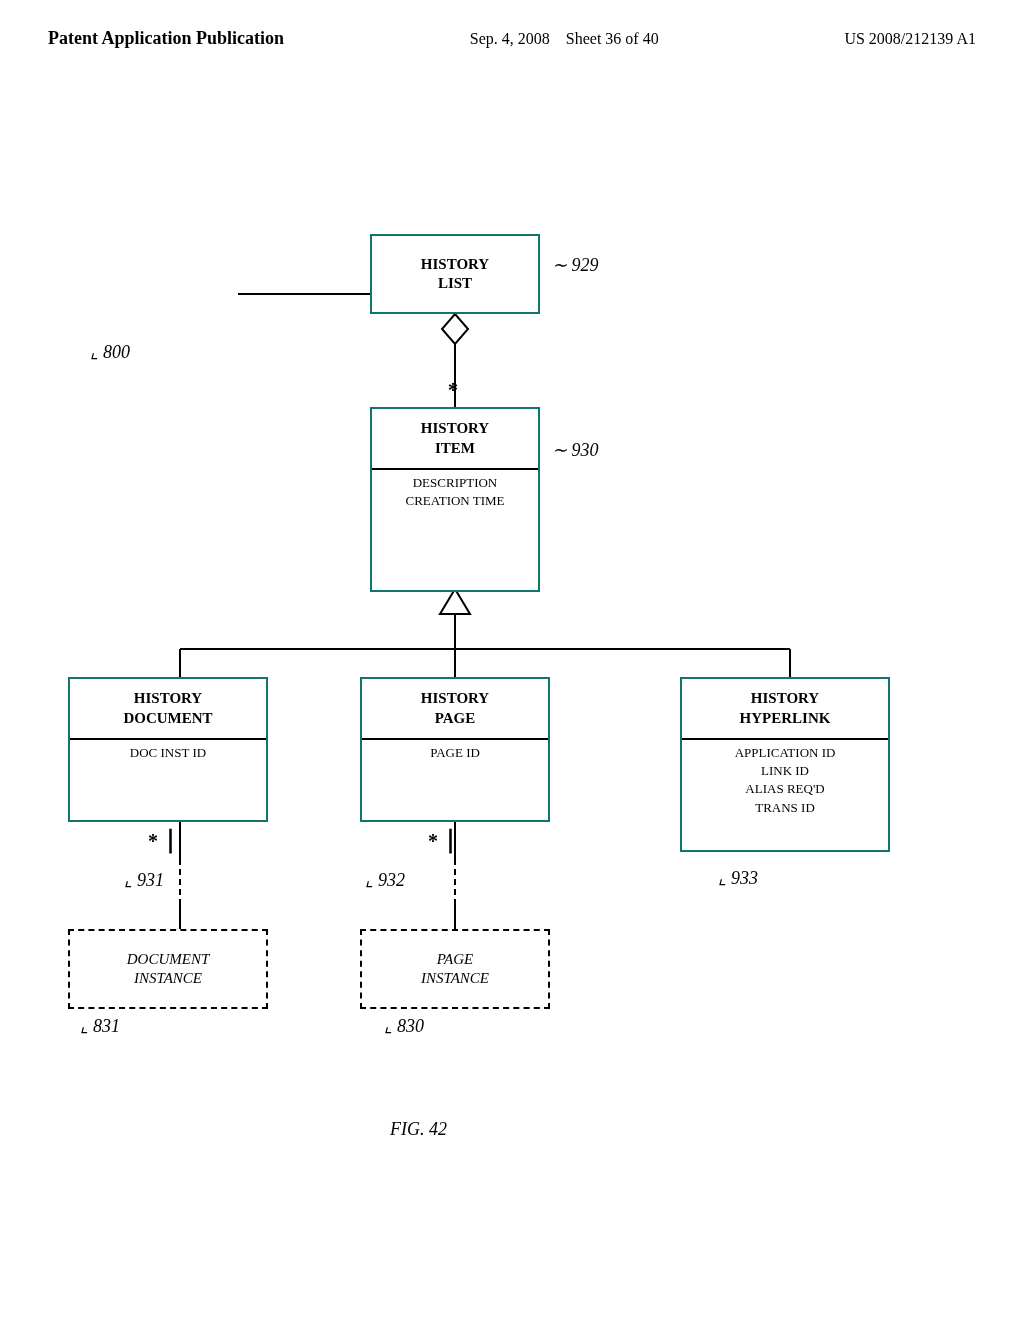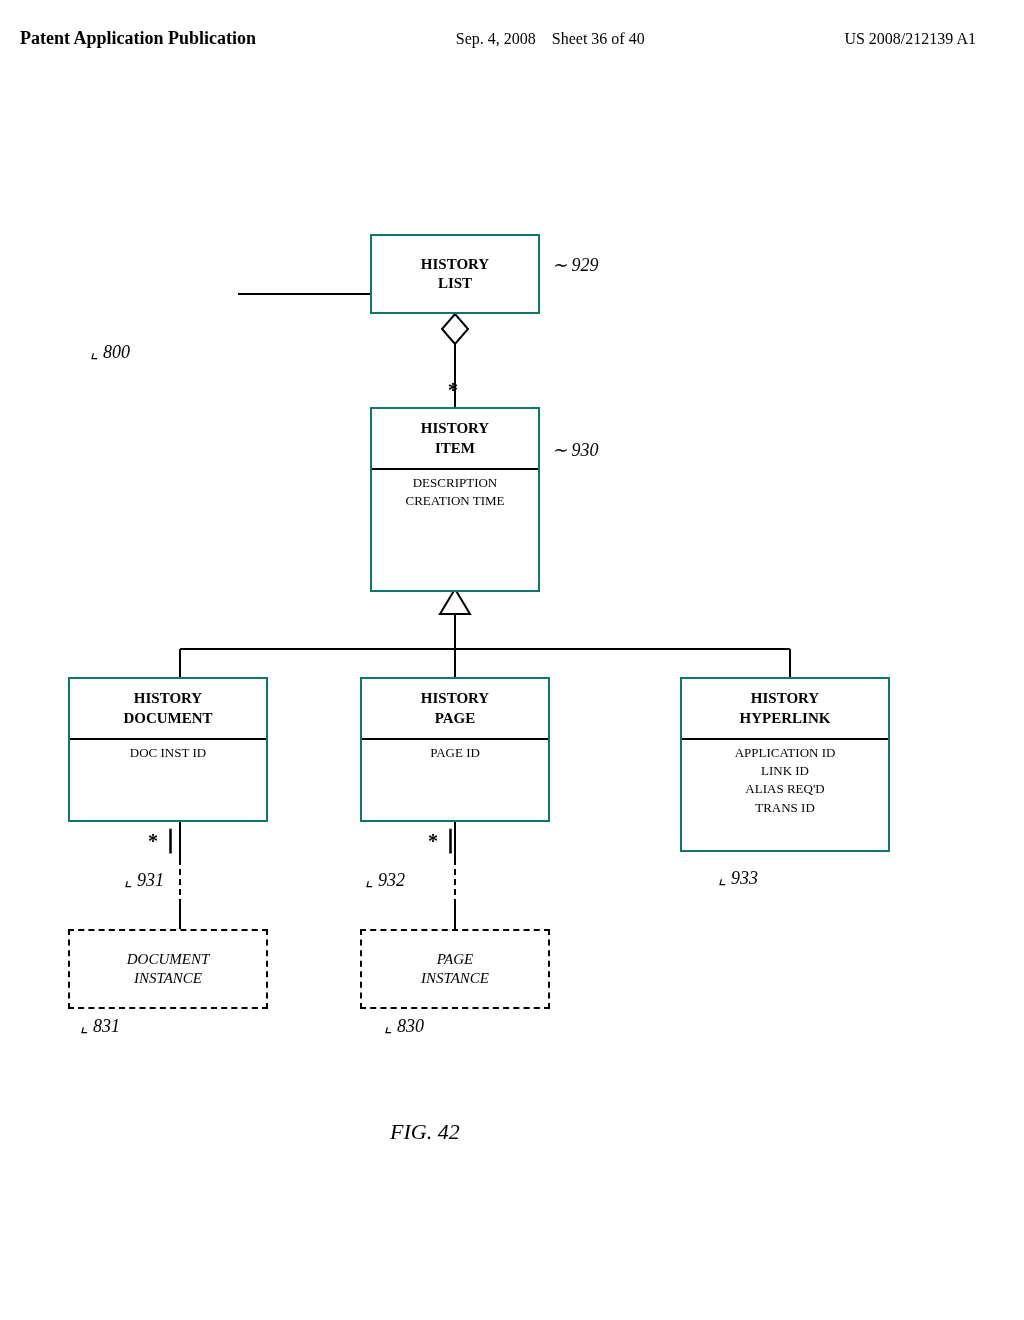--- a/index.html
+++ b/index.html
@@ -10,21 +10,21 @@
       height: 1320px;
       position: relative;
       overflow: hidden;
     }
 
     
     .header {
       display: flex;
       justify-content: space-between;
       align-items: baseline;
-      padding: 28px 48px 0 20px;
+      padding: 28px 48px 0 48px;
       border-bottom: none;
     }
     .header-left {
       font-weight: bold;
       font-size: 18px;
     }
     .header-center {
       font-size: 16px;
       text-align: center;
     }
@@ -93,21 +93,21 @@
       position: absolute;
       top: 0;
       left: 0;
       width: 100%;
       height: 100%;
       pointer-events: none;
     }
 
     .fig-label {
       position: absolute;
-      font-size: 22px;
+      font-size: 18px;
       font-style: italic;
       font-family: 'Times New Roman', Times, serif;
       text-align: center;
     }
   </style>
 </head>
 <body>
 
 <div class="header">
   <div class="header-left">Patent Application Publication</div>

